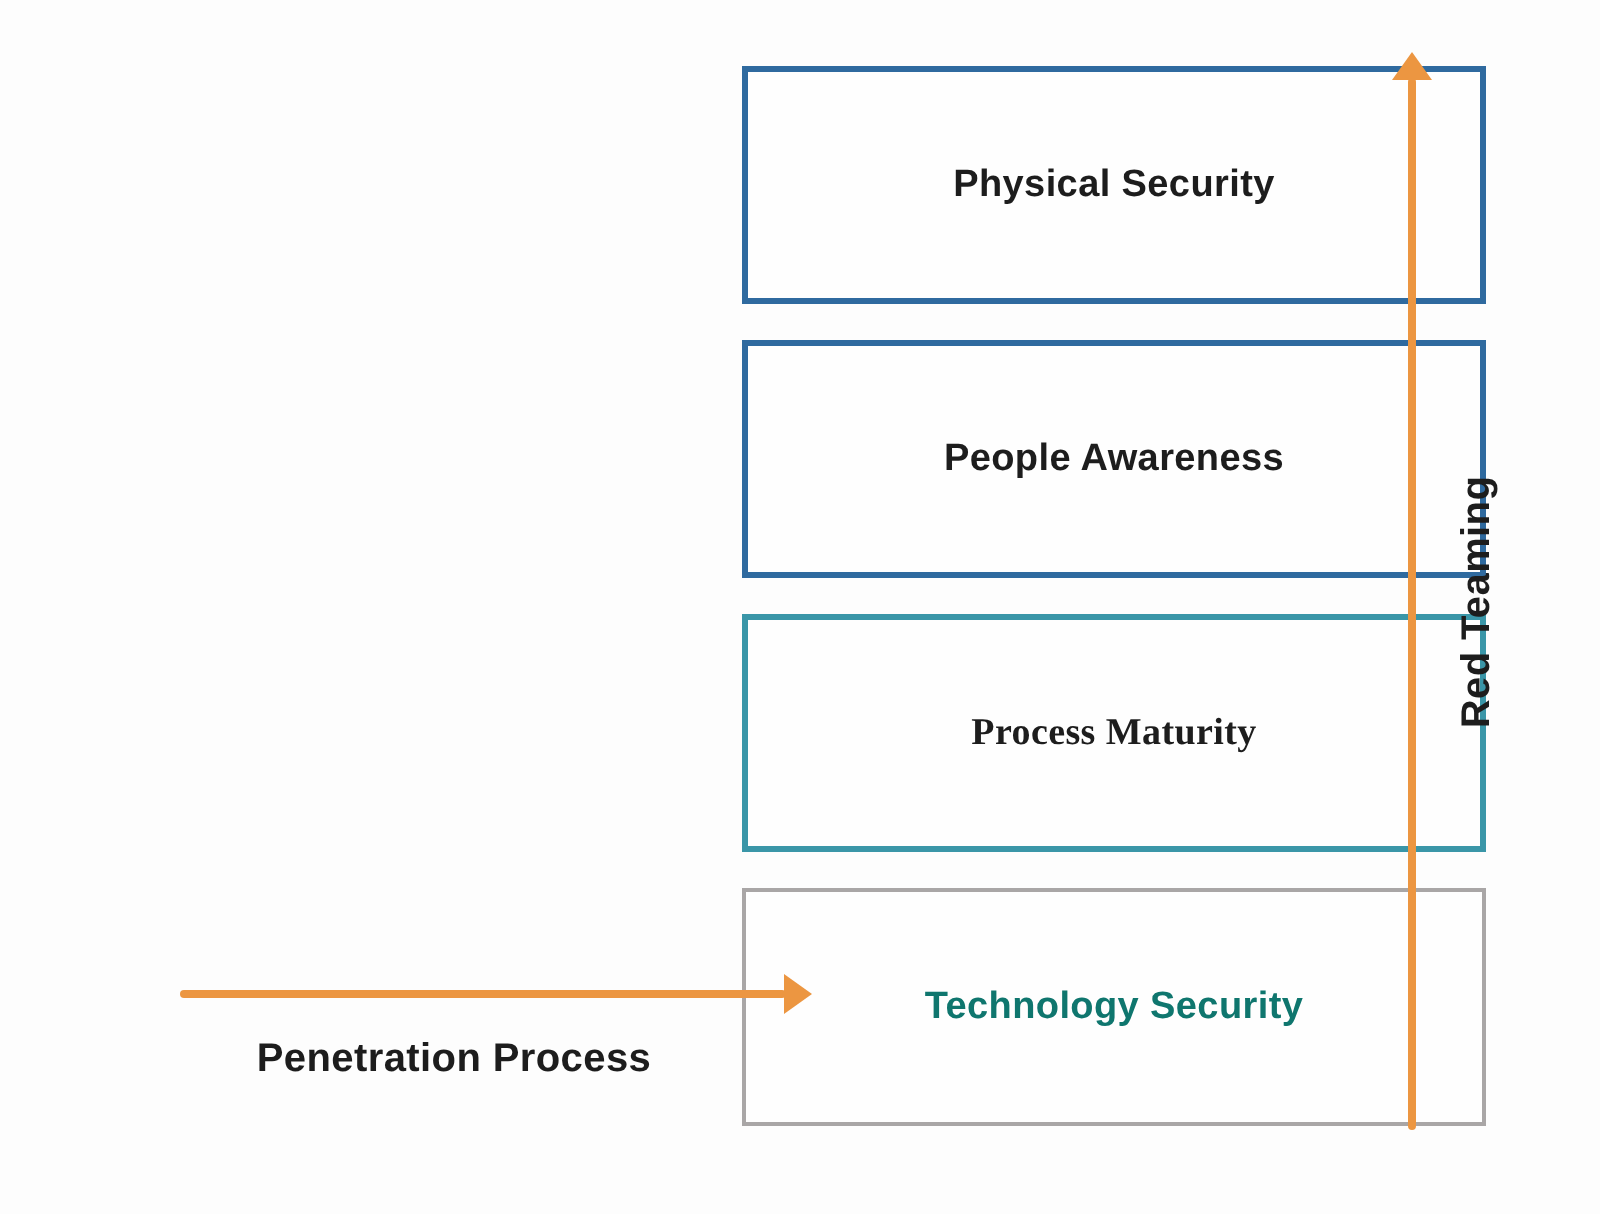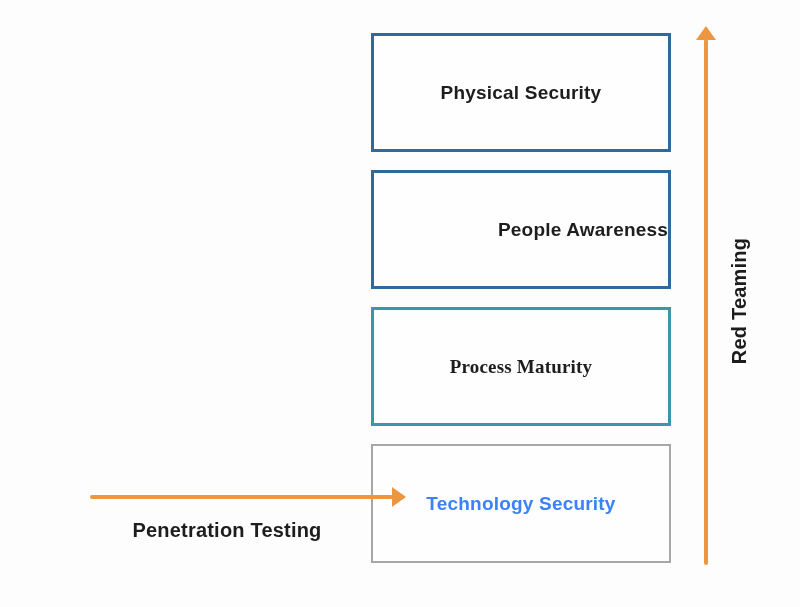--- a/index.html
+++ b/index.html
@@ -14,21 +14,21 @@
     position: relative;
     overflow: hidden;
   }
   .stage {
     position: absolute;
     inset: 0;
   }
   .layer-box {
     position: absolute;
     left: 371px;
-    width: 300px;
+    width: 372px;
     height: 119px;
     box-sizing: border-box;
     border: 3px solid #2f6a9f;
     background: #fefefe;
     display: flex;
     align-items: center;
     justify-content: center;
   }
   .layer-box.box-0 { top: 33px; }
   .layer-box.box-1 { top: 170px; }
@@ -104,35 +104,35 @@
 </style>
 </head>
 <body>
 
 <div class="stage">
 
   <div class="layer-box box-0" style="border-color: rgb(47, 106, 159);">
     <span class="layer-label" style="color: rgb(29, 29, 29);">Physical Security</span>
   </div>
 
-  <div class="layer-box box-1" style="border-color: rgb(47, 106, 159); justify-content: flex-end;">
+  <div class="layer-box box-1" style="border-color: rgb(47, 106, 159);">
     <span class="layer-label" style="color: rgb(29, 29, 29);">People Awareness</span>
   </div>
 
   <div class="layer-box box-2" style="border-color: rgb(58, 150, 168);">
     <span class="layer-label" style="color: rgb(29, 29, 29);">Process Maturity</span>
   </div>
 
   <div class="layer-box box-3" style="border-color: rgb(169, 166, 166);">
-    <span class="layer-label" style="color: #3b82f6;">Technology Security</span>
+    <span class="layer-label" style="color: #0f766e;">Technology Security</span>
   </div>
 
   <div class="h-arrow-line" style="background: rgb(236, 150, 65);"></div>
   <div class="h-arrow-head" style="border-left-color: rgb(236, 150, 65);"></div>
 
-  <div class="pen-test-label" style="color: rgb(29, 29, 29);">Penetration Testing</div>
+  <div class="pen-test-label" style="color: rgb(29, 29, 29);">Penetration Process</div>
 
   <div class="v-arrow-line" style="background: rgb(236, 150, 65);"></div>
   <div class="v-arrow-head" style="border-bottom-color: rgb(236, 150, 65);"></div>
 
   <div class="red-team-label" style="color: rgb(29, 29, 29);">Red Teaming</div>
 
 </div>
 
 </body></html>

